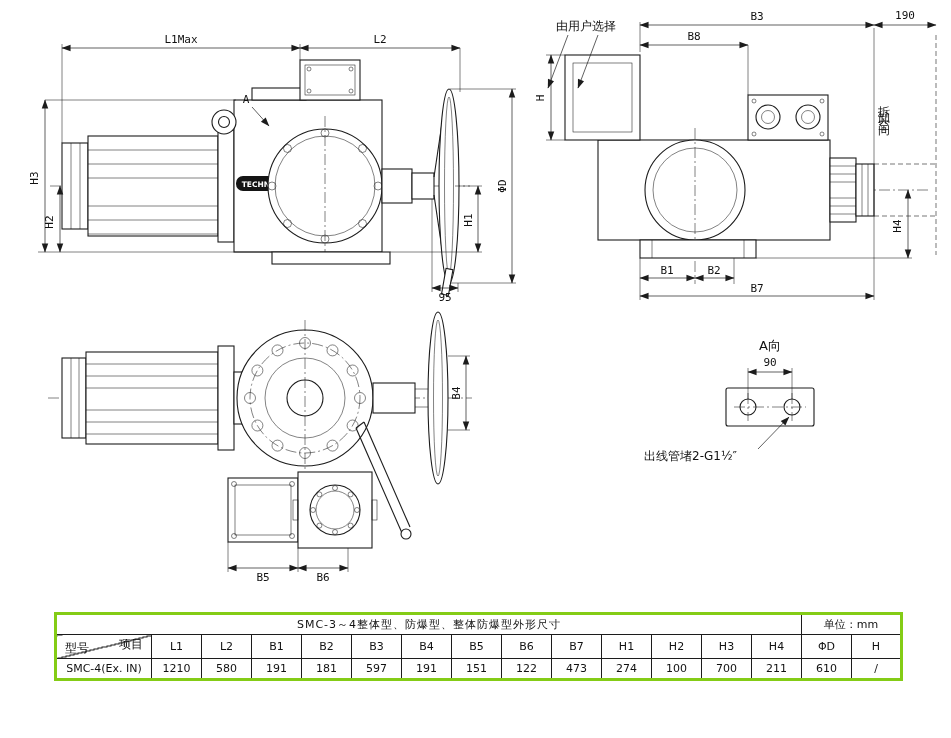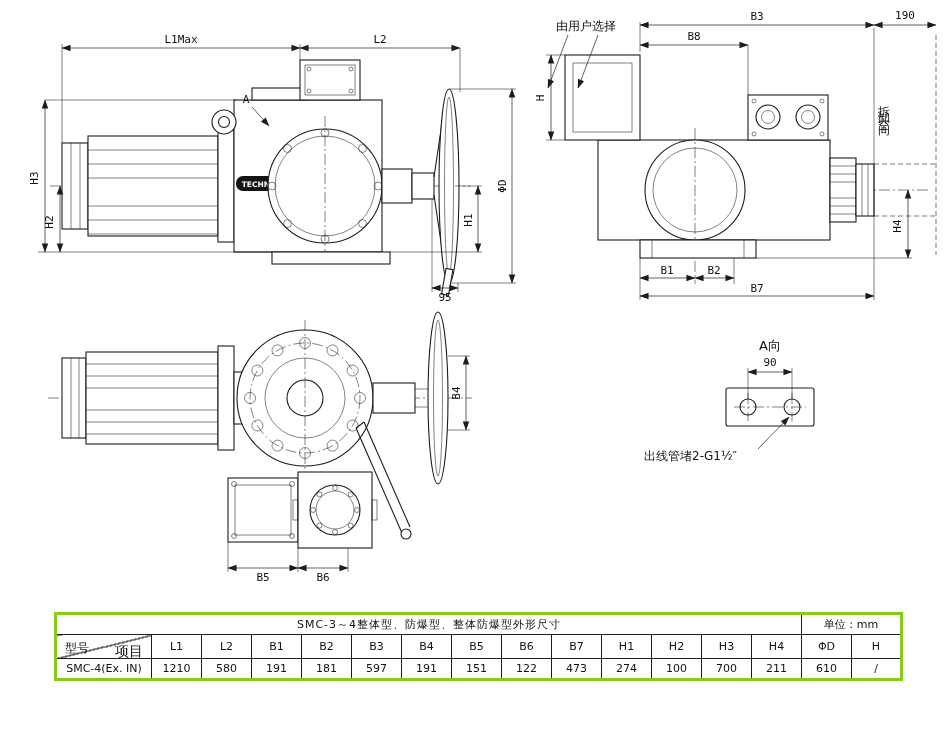--- a/index.html
+++ b/index.html
@@ -25,21 +25,21 @@
   table.dim{border-collapse:collapse;table-layout:fixed;border:3px solid #84cc16}
   table.dim td{border:1px solid #1c1c1c;text-align:center;vertical-align:middle;
                font:11px "DejaVu Sans",sans-serif;color:#111;padding:0;height:21px;overflow:hidden}
   td.title-cell{font:17px "DejaVu Serif",serif;height:28px;letter-spacing:1px}
   td.unit-cell{font:11px "DejaVu Sans",sans-serif}
   tr.hrow td{height:24px}
   td.corner{position:relative;
     background-image:linear-gradient(to bottom right,
       transparent calc(50% - 0.6px),#1c1c1c calc(50% - 0.6px),
       #1c1c1c calc(50% + 0.6px),transparent calc(50% + 0.6px))}
-  td.corner .t{position:absolute;top:8px;right:8px;font-size:14px}
+  td.corner .t{position:absolute;top:1px;right:8px;font-size:12px}
   td.corner .b{position:absolute;bottom:1px;left:8px;font-size:12px}
 </style>
 </head>
 <body>
 
 <svg class="sheet" width="951" height="606" viewBox="0 0 951 606">
   <defs>
     <marker id="arr" viewBox="0 0 10 10" refX="9.5" refY="5" markerWidth="11" markerHeight="9" orient="auto-start-reverse" markerUnits="userSpaceOnUse">
       <path d="M0,1.4 L10,5 L0,8.6 Z" fill="#1c1c1c"></path>
     </marker>

